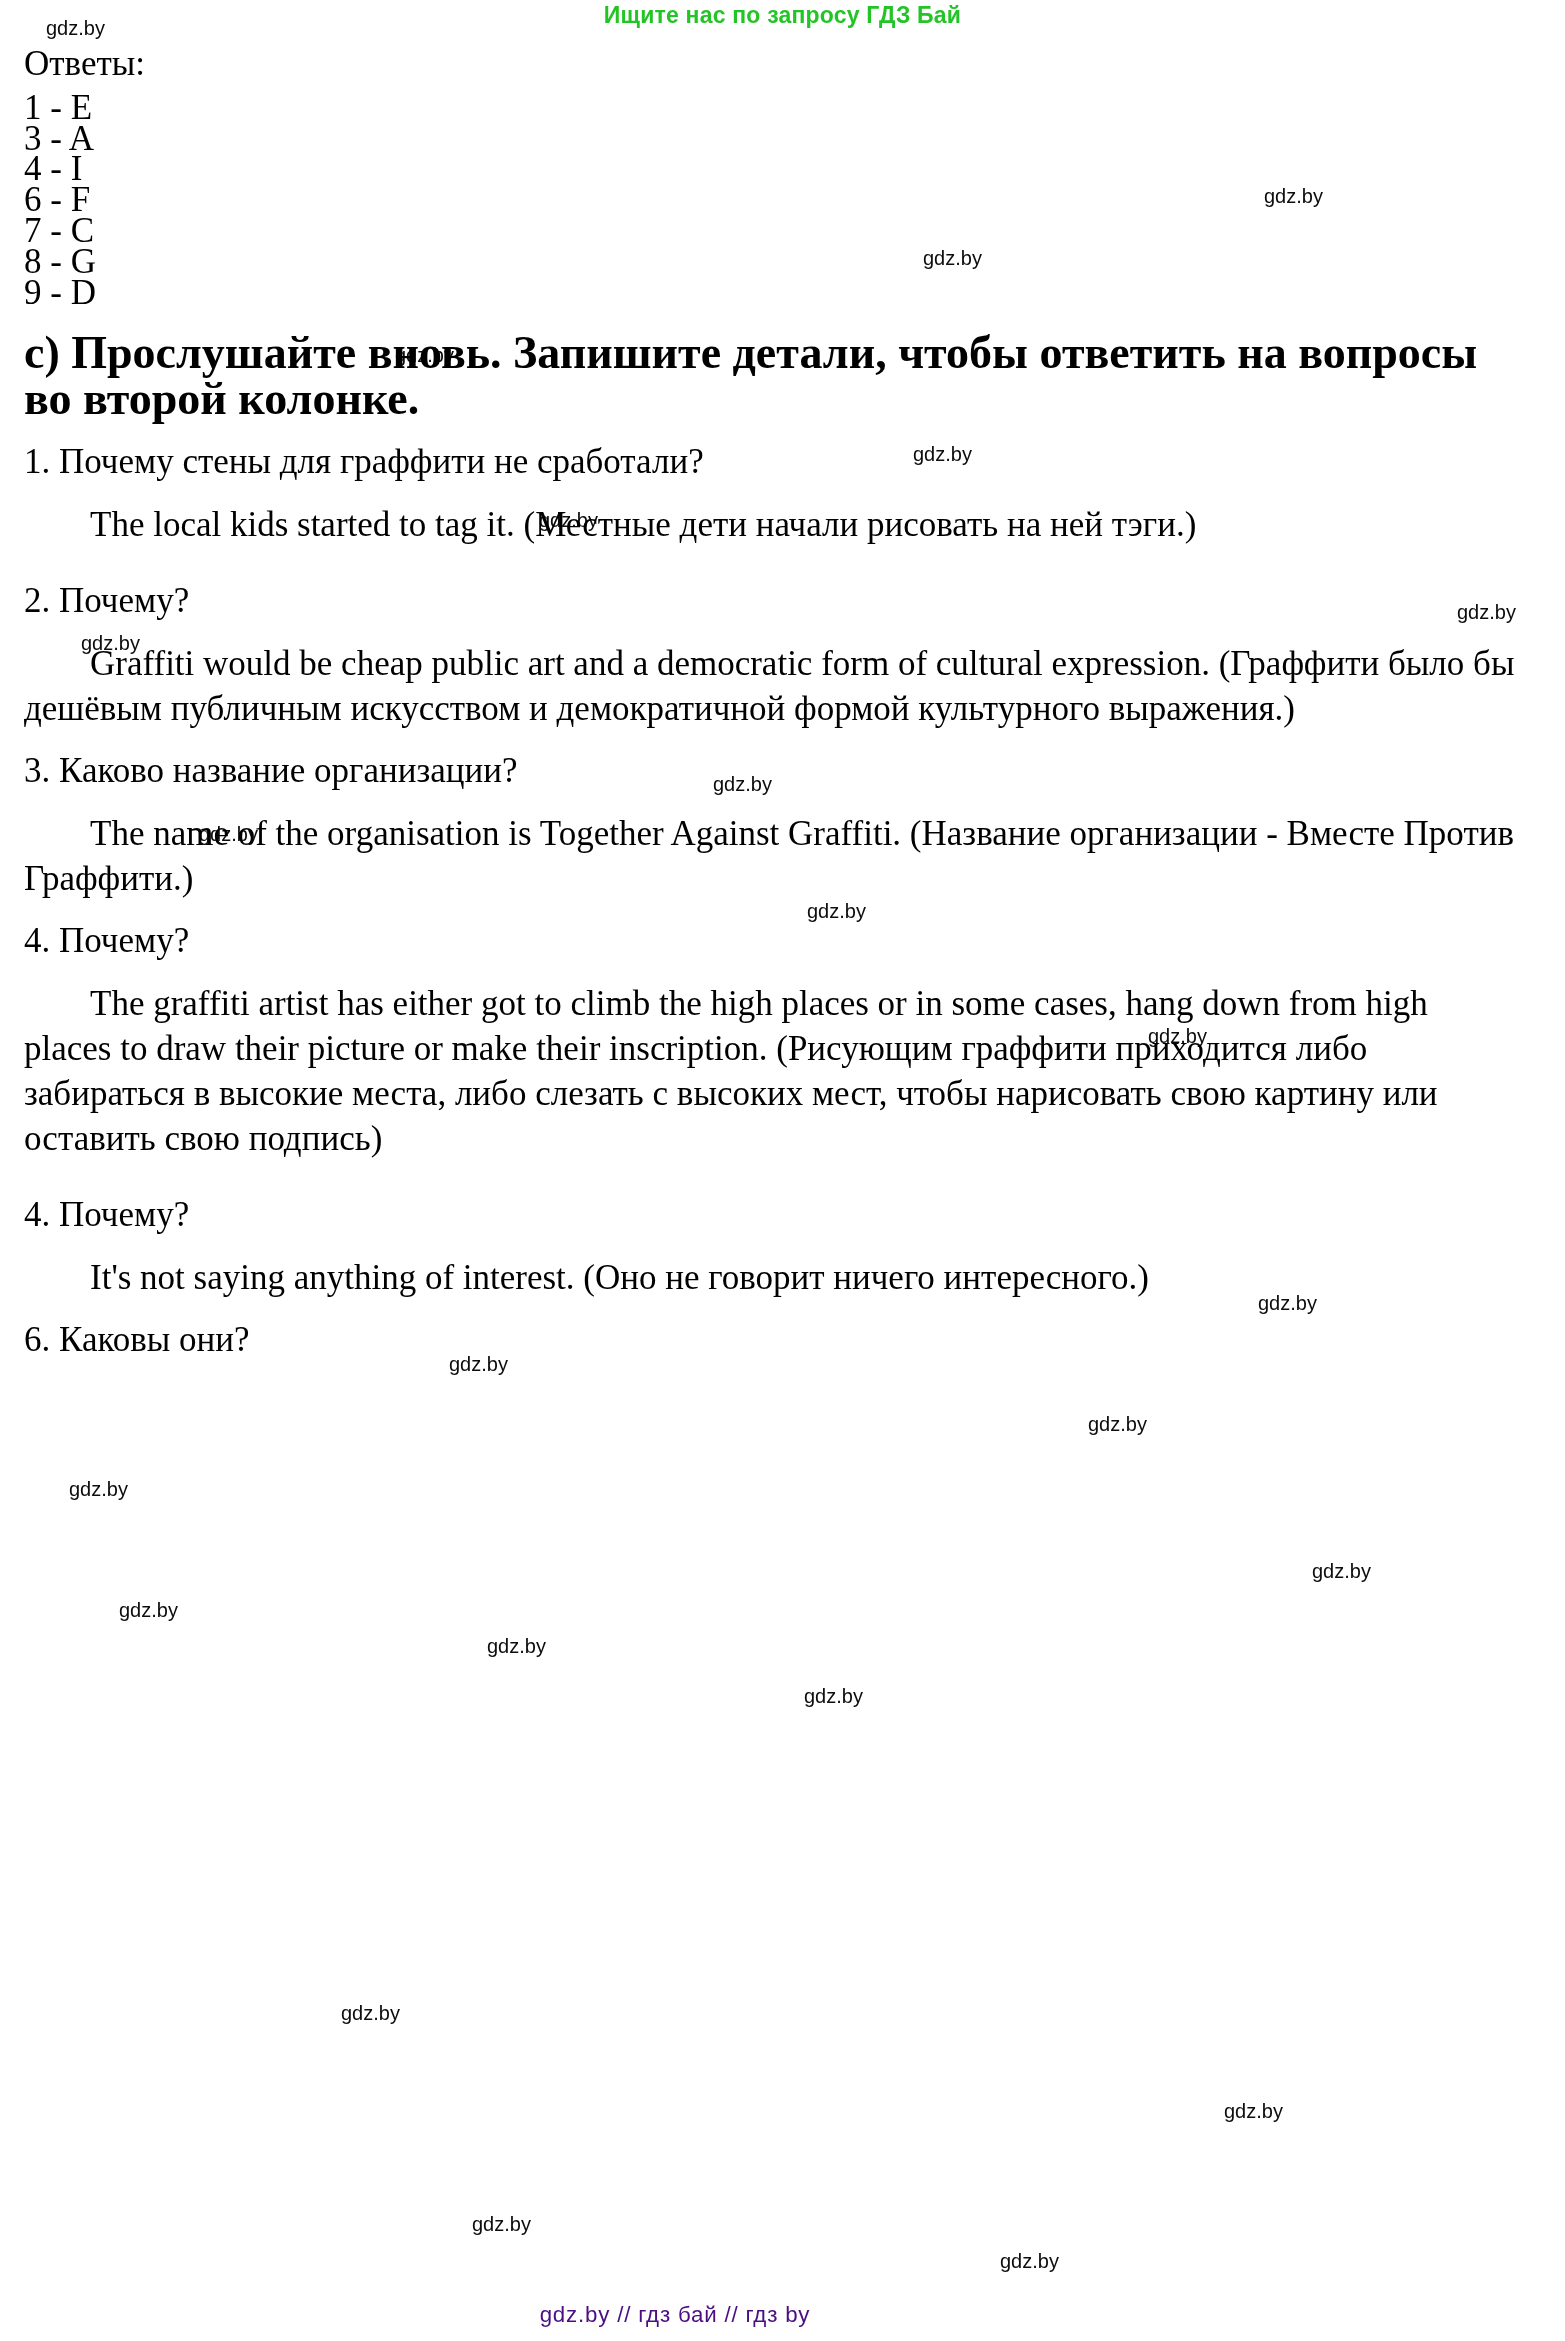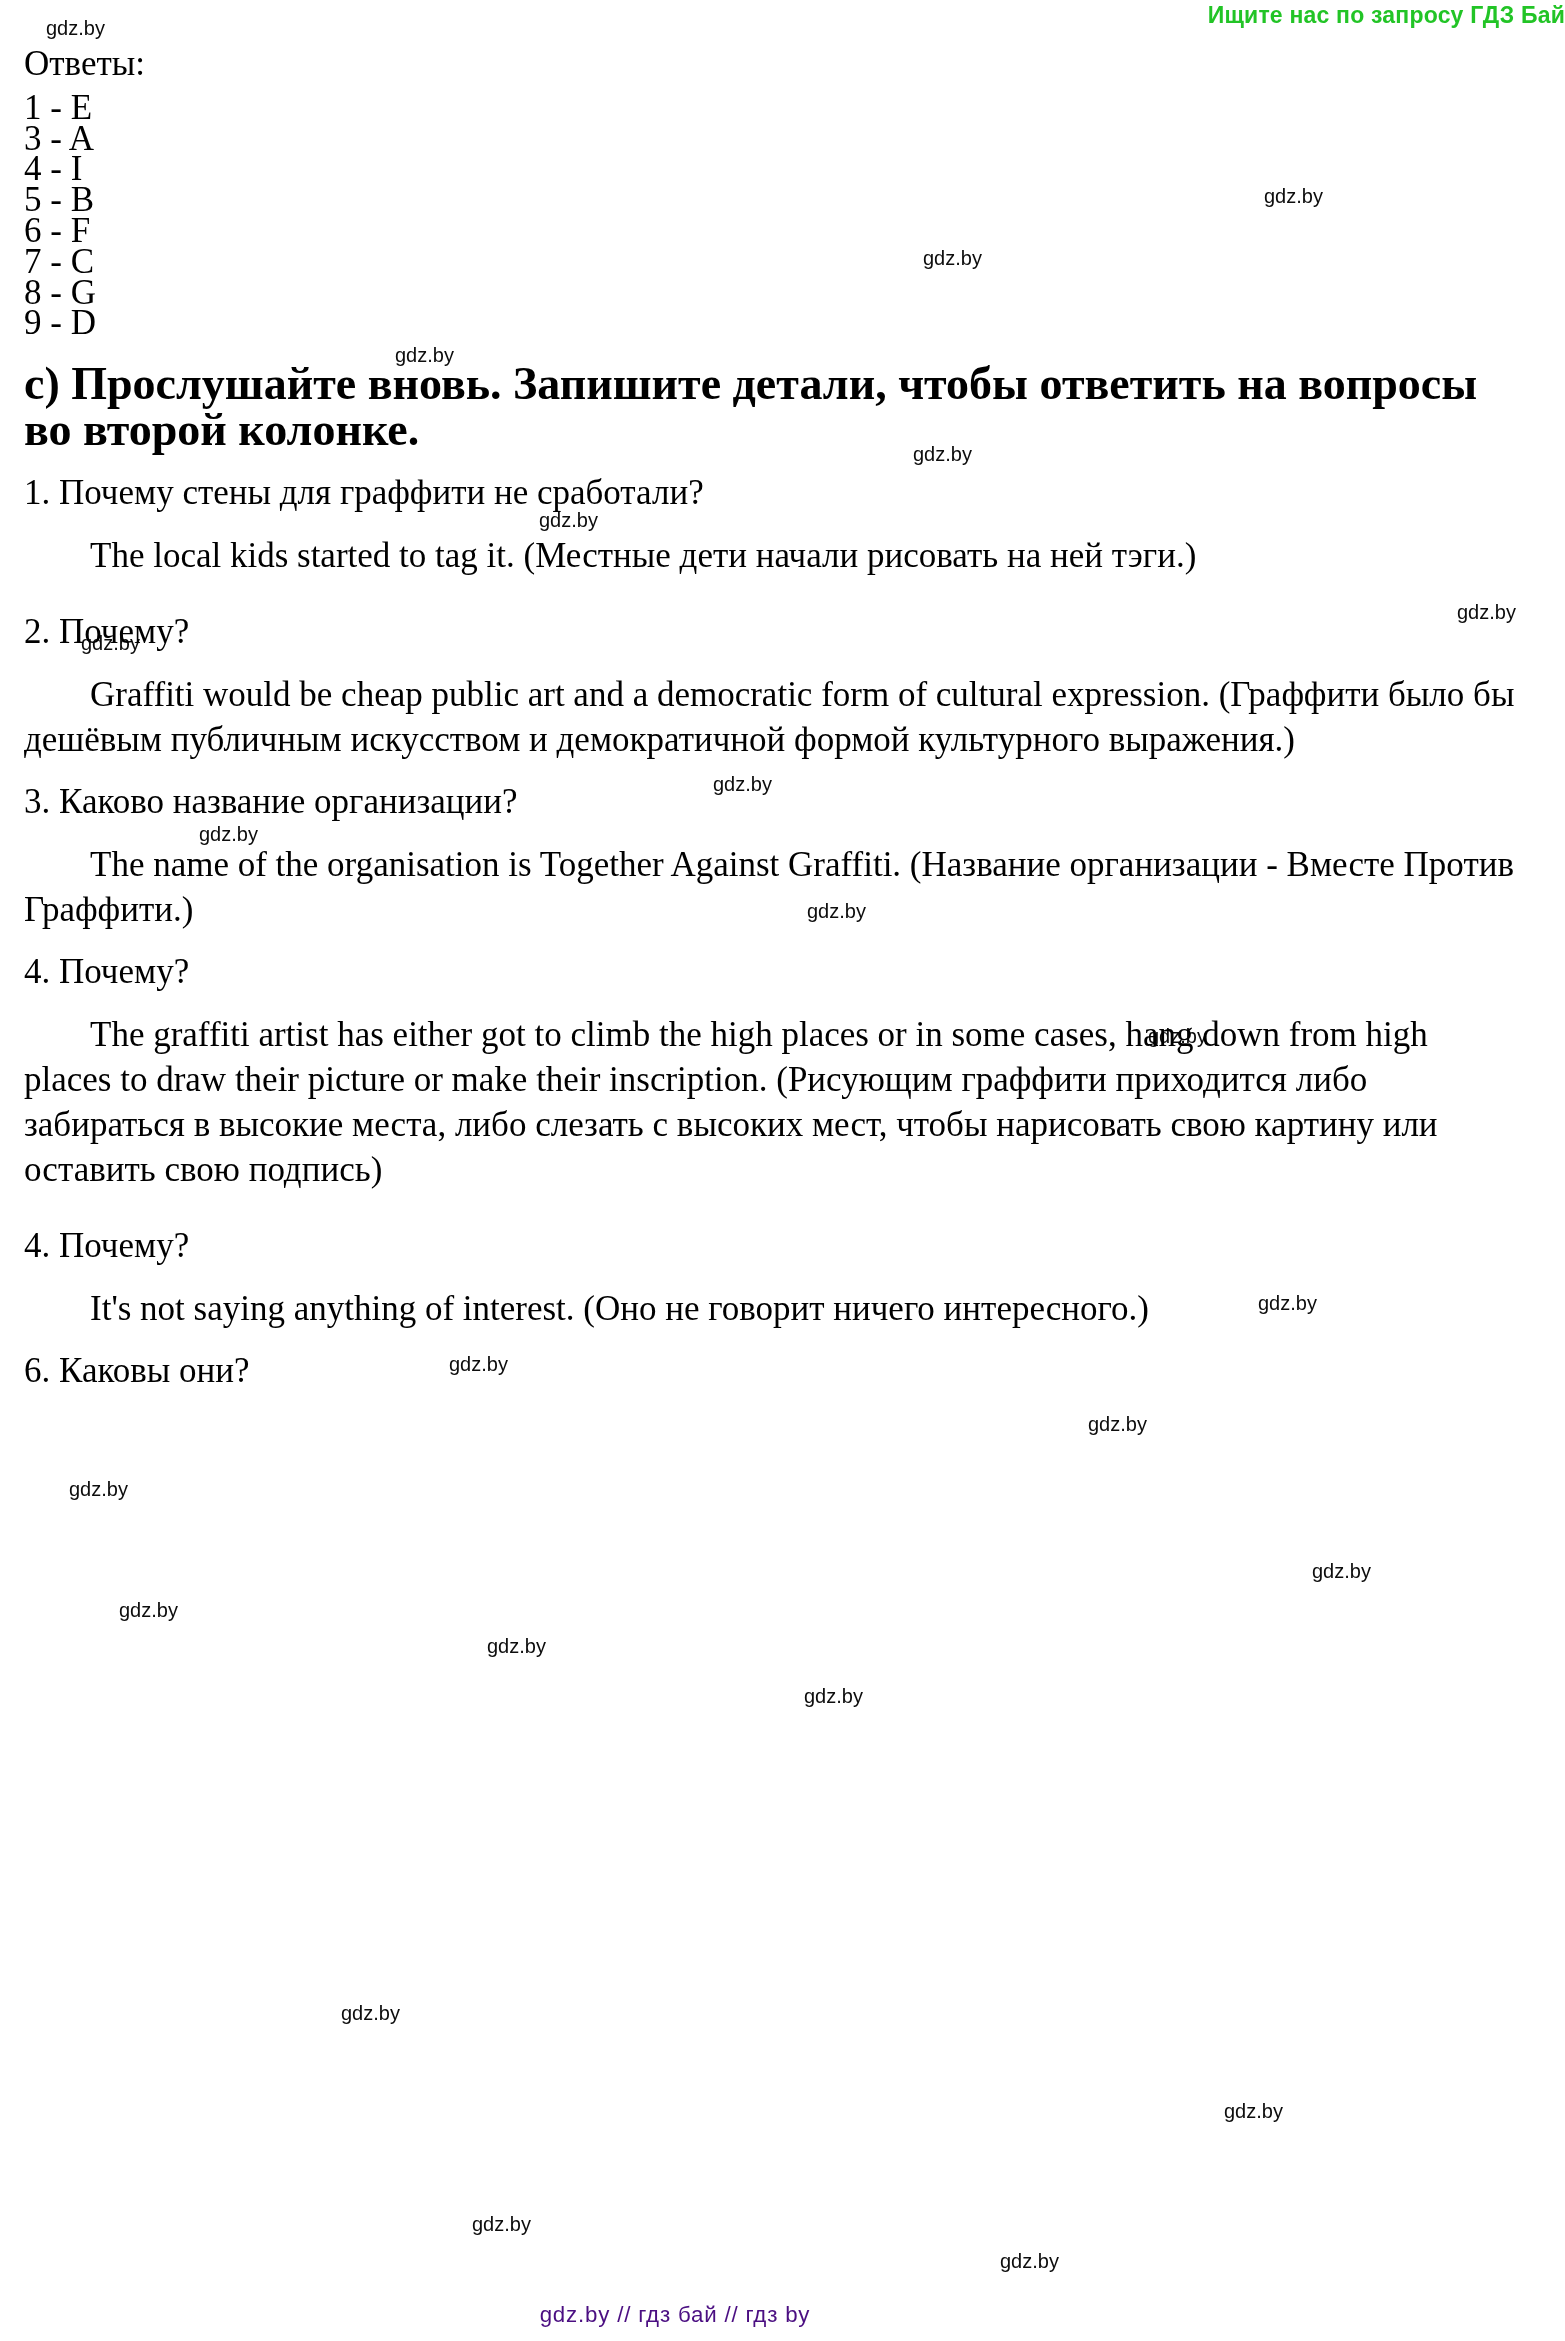--- a/index.html
+++ b/index.html
@@ -18,21 +18,21 @@
     background: #ffffff;
     overflow: hidden;
   }
 
   
   .promo-header {
     position: absolute;
     top: 0px;
     left: 0;
     width: 1565px;
-    text-align: right;
+    text-align: center;
     font-family: "Liberation Sans", "DejaVu Sans", sans-serif;
     font-size: 23px;
     font-weight: 600;
     color: #22c426;
     letter-spacing: 0.2px;
     line-height: 31px;
     white-space: nowrap;
   }
 
   
@@ -145,21 +145,20 @@
   </div>
 
   <div class="content">
 
     <div class="answers-title">Ответы:</div>
 
     <div class="answers-list">
       <div class="answer-line">1 - E</div>
       <div class="answer-line">3 - A</div>
       <div class="answer-line">4 - I</div>
-      <div class="answer-line">5 - B</div>
       <div class="answer-line">6 - F</div>
       <div class="answer-line">7 - C</div>
       <div class="answer-line">8 - G</div>
       <div class="answer-line">9 - D</div>
     </div>
 
     <div class="task-heading">c) Прослушайте вновь. Запишите детали, чтобы ответить на вопросы во второй колонке.</div>
 
     <div class="question">1. Почему стены для граффити не сработали?</div>
     <div class="answer-para">The local kids started to tag it. (Местные дети начали рисовать на ней тэги.)</div>

